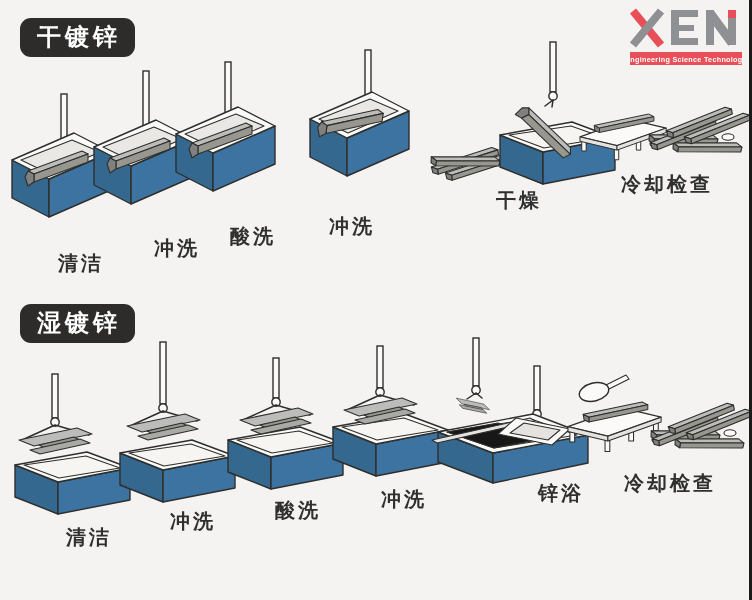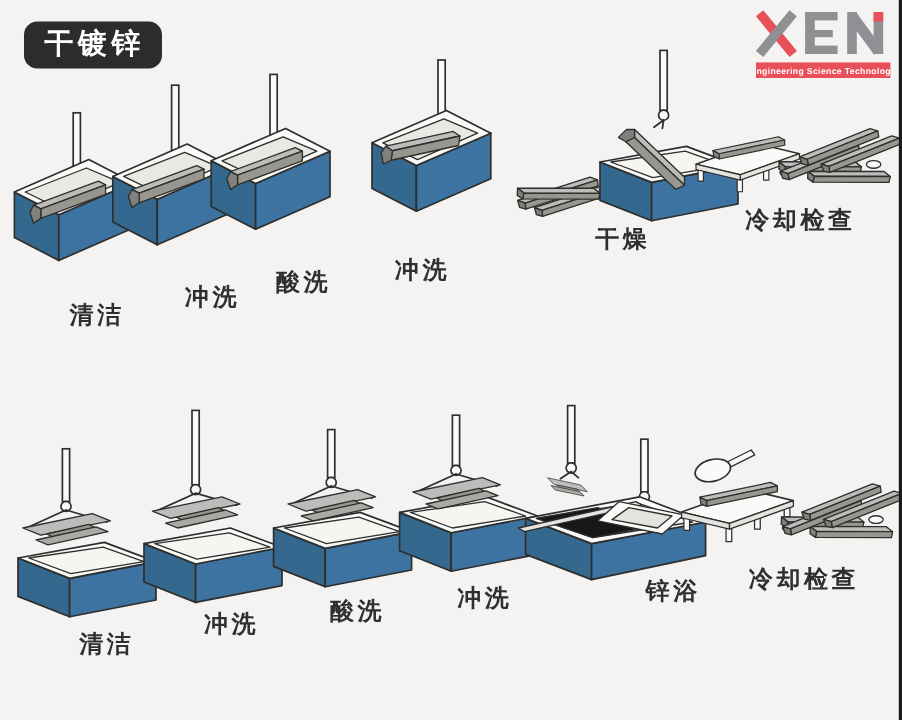--- a/index.html
+++ b/index.html
@@ -255,20 +255,21 @@
 
     <g transform="translate(568,402) scale(0.95)">
       <use href="#bench"></use>
     </g>
     <g transform="translate(650,404)">
       <use href="#stack4"></use>
     </g>
   </svg>
 
   <div class="badge badge-dry">干镀锌</div>
+  <div class="badge badge-wet">湿镀锌</div>
 
   <div class="step-label" style="left:81px;top:253px;">清洁</div>
   <div class="step-label" style="left:177px;top:238px;">冲洗</div>
   <div class="step-label" style="left:253px;top:226px;">酸洗</div>
   <div class="step-label" style="left:352px;top:216px;">冲洗</div>
   <div class="step-label" style="left:519px;top:190px;">干燥</div>
   <div class="step-label" style="left:667px;top:174px;">冷却检查</div>
 
   <div class="step-label" style="left:89px;top:527px;">清洁</div>
   <div class="step-label" style="left:193px;top:511px;">冲洗</div>

